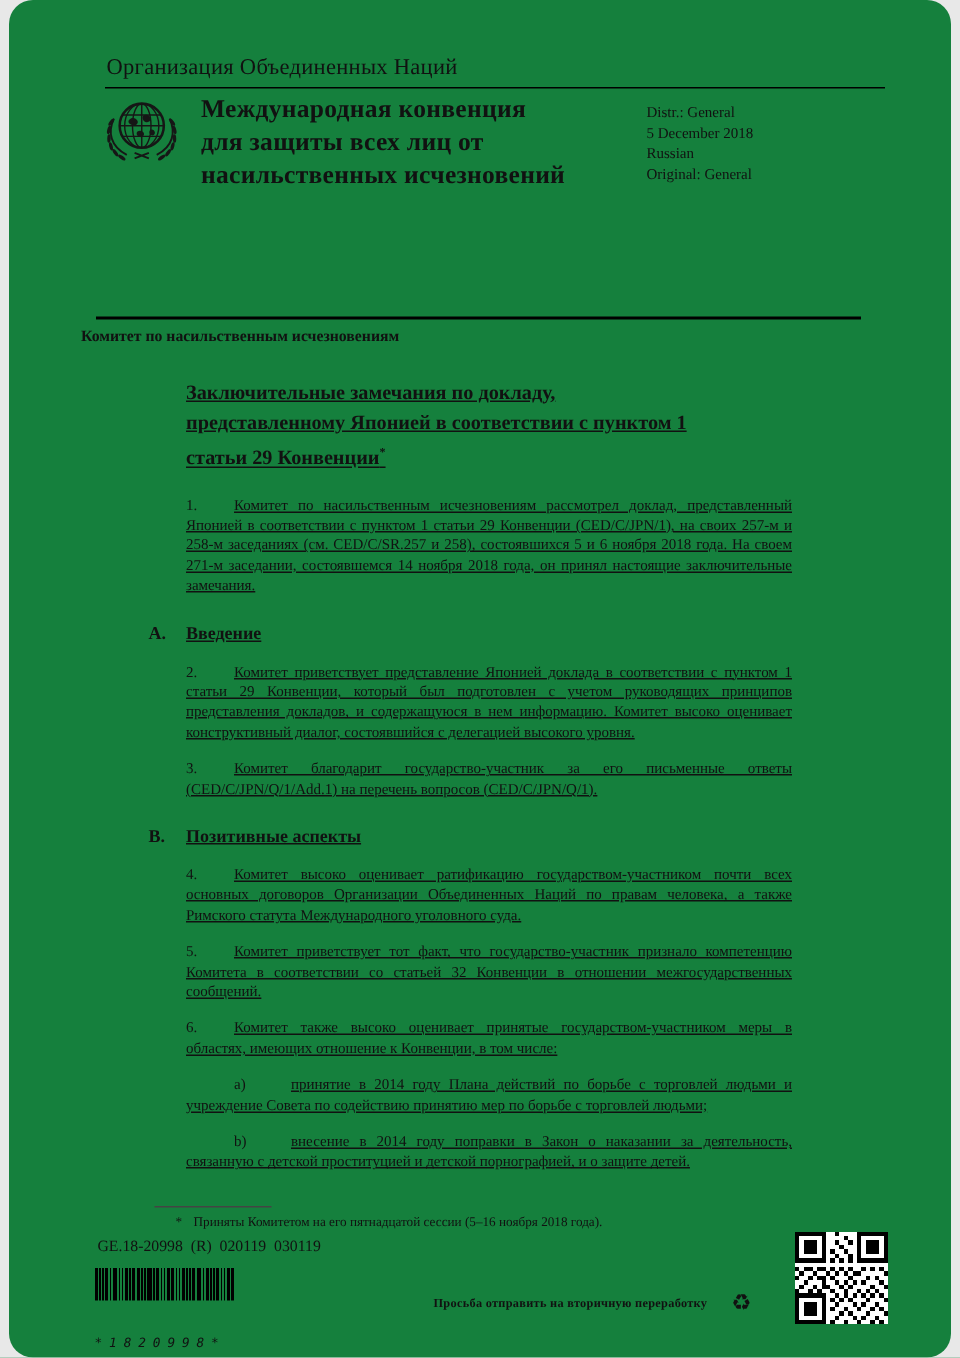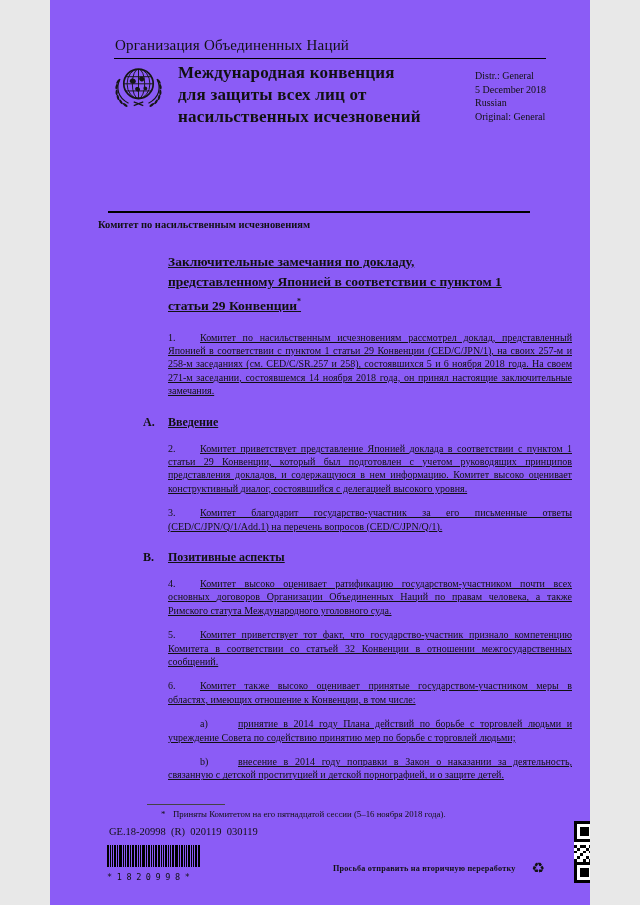--- a/index.html
+++ b/index.html
@@ -1,20 +1,21 @@
 <!DOCTYPE html>
 <html><head>
 <meta charset="utf-8">
 <style>
   html,body { margin:0; padding:0; background:#e8e8e8; }
   .page {
-    position:relative; width:540px; height:905px; margin:0 auto;
-    background:#8b5cf6; color:#111;
+    position:relative; width:628px; height:905px; margin:0 auto;
+    background:#15803d; color:#111;
     font-family:"Liberation Serif", serif;
     overflow:hidden;
+    border-radius:16px;
   }
   
   .org-line { position:absolute; left:65px; top:37px; font-size:15px; letter-spacing:.2px; }
   .symbol { position:absolute; right:45px; top:26px; white-space:nowrap; }
   .symbol .big { font-size:28px; letter-spacing:.5px; }
   .symbol .suffix { font-size:11px; }
   .rule-thin { position:absolute; left:64px; right:44px; top:58px; border-top:1.5px solid #000; }
 
   
   .emblem { position:absolute; left:60px; top:61px; }
@@ -35,21 +36,21 @@
   .section-head .letter { display:inline-block; width:25px; }
   .subitem { text-indent:32px; }
   .si-num { display:inline-block; width:38px; text-indent:0; }
 
   
   .fn-sep { position:absolute; left:97px; top:804px; width:78px; border-top:1px solid #444; }
   .footnote { position:absolute; left:111px; top:809px; font-size:8.8px; width:400px; }
   .footnote .mark { display:inline-block; width:12px; text-align:left; }
   .ge-line { position:absolute; left:59px; top:826px; font-size:10.5px; white-space:pre; }
   .barcode-wrap { position:absolute; left:57px; top:845px; width:96px; }
-  .barcode-digits { font-family:"DejaVu Sans Mono", monospace; font-size:8.5px; letter-spacing:4.6px; margin-top:1px; white-space:nowrap; }
+  .barcode-digits { font-family:"DejaVu Sans Mono", monospace; font-size:8.5px; letter-spacing:4.6px; margin-top:19px; white-space:nowrap;font-style:italic; }
   .recycle-line { position:absolute; left:283px; top:861px; display:flex; align-items:center; gap:16px;
                   font-size:8.2px; font-weight:bold; letter-spacing:.2px; }
   .recycle-glyph { font-family:"DejaVu Sans", sans-serif; font-size:15px; font-weight:normal; line-height:1; }
   .qr { position:absolute; left:524px; top:821px; }
 </style>
 </head>
 <body>
 
 <div class="page">
 

